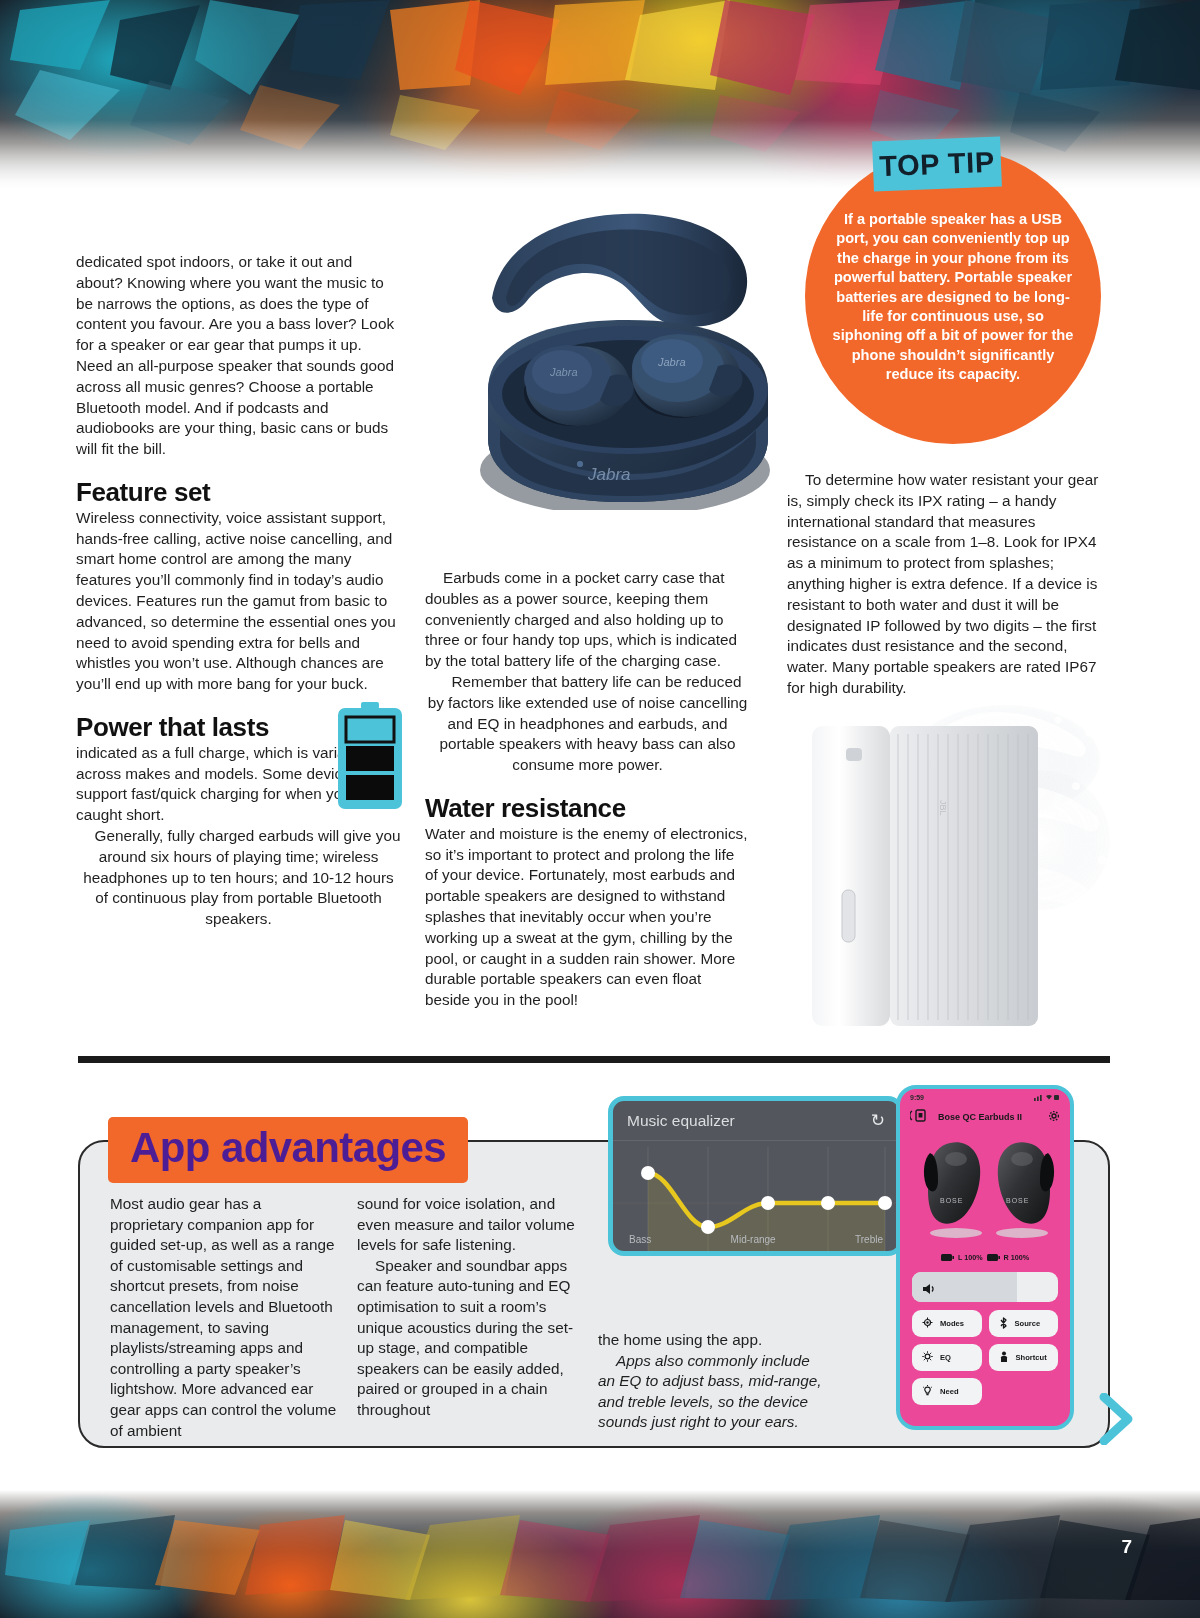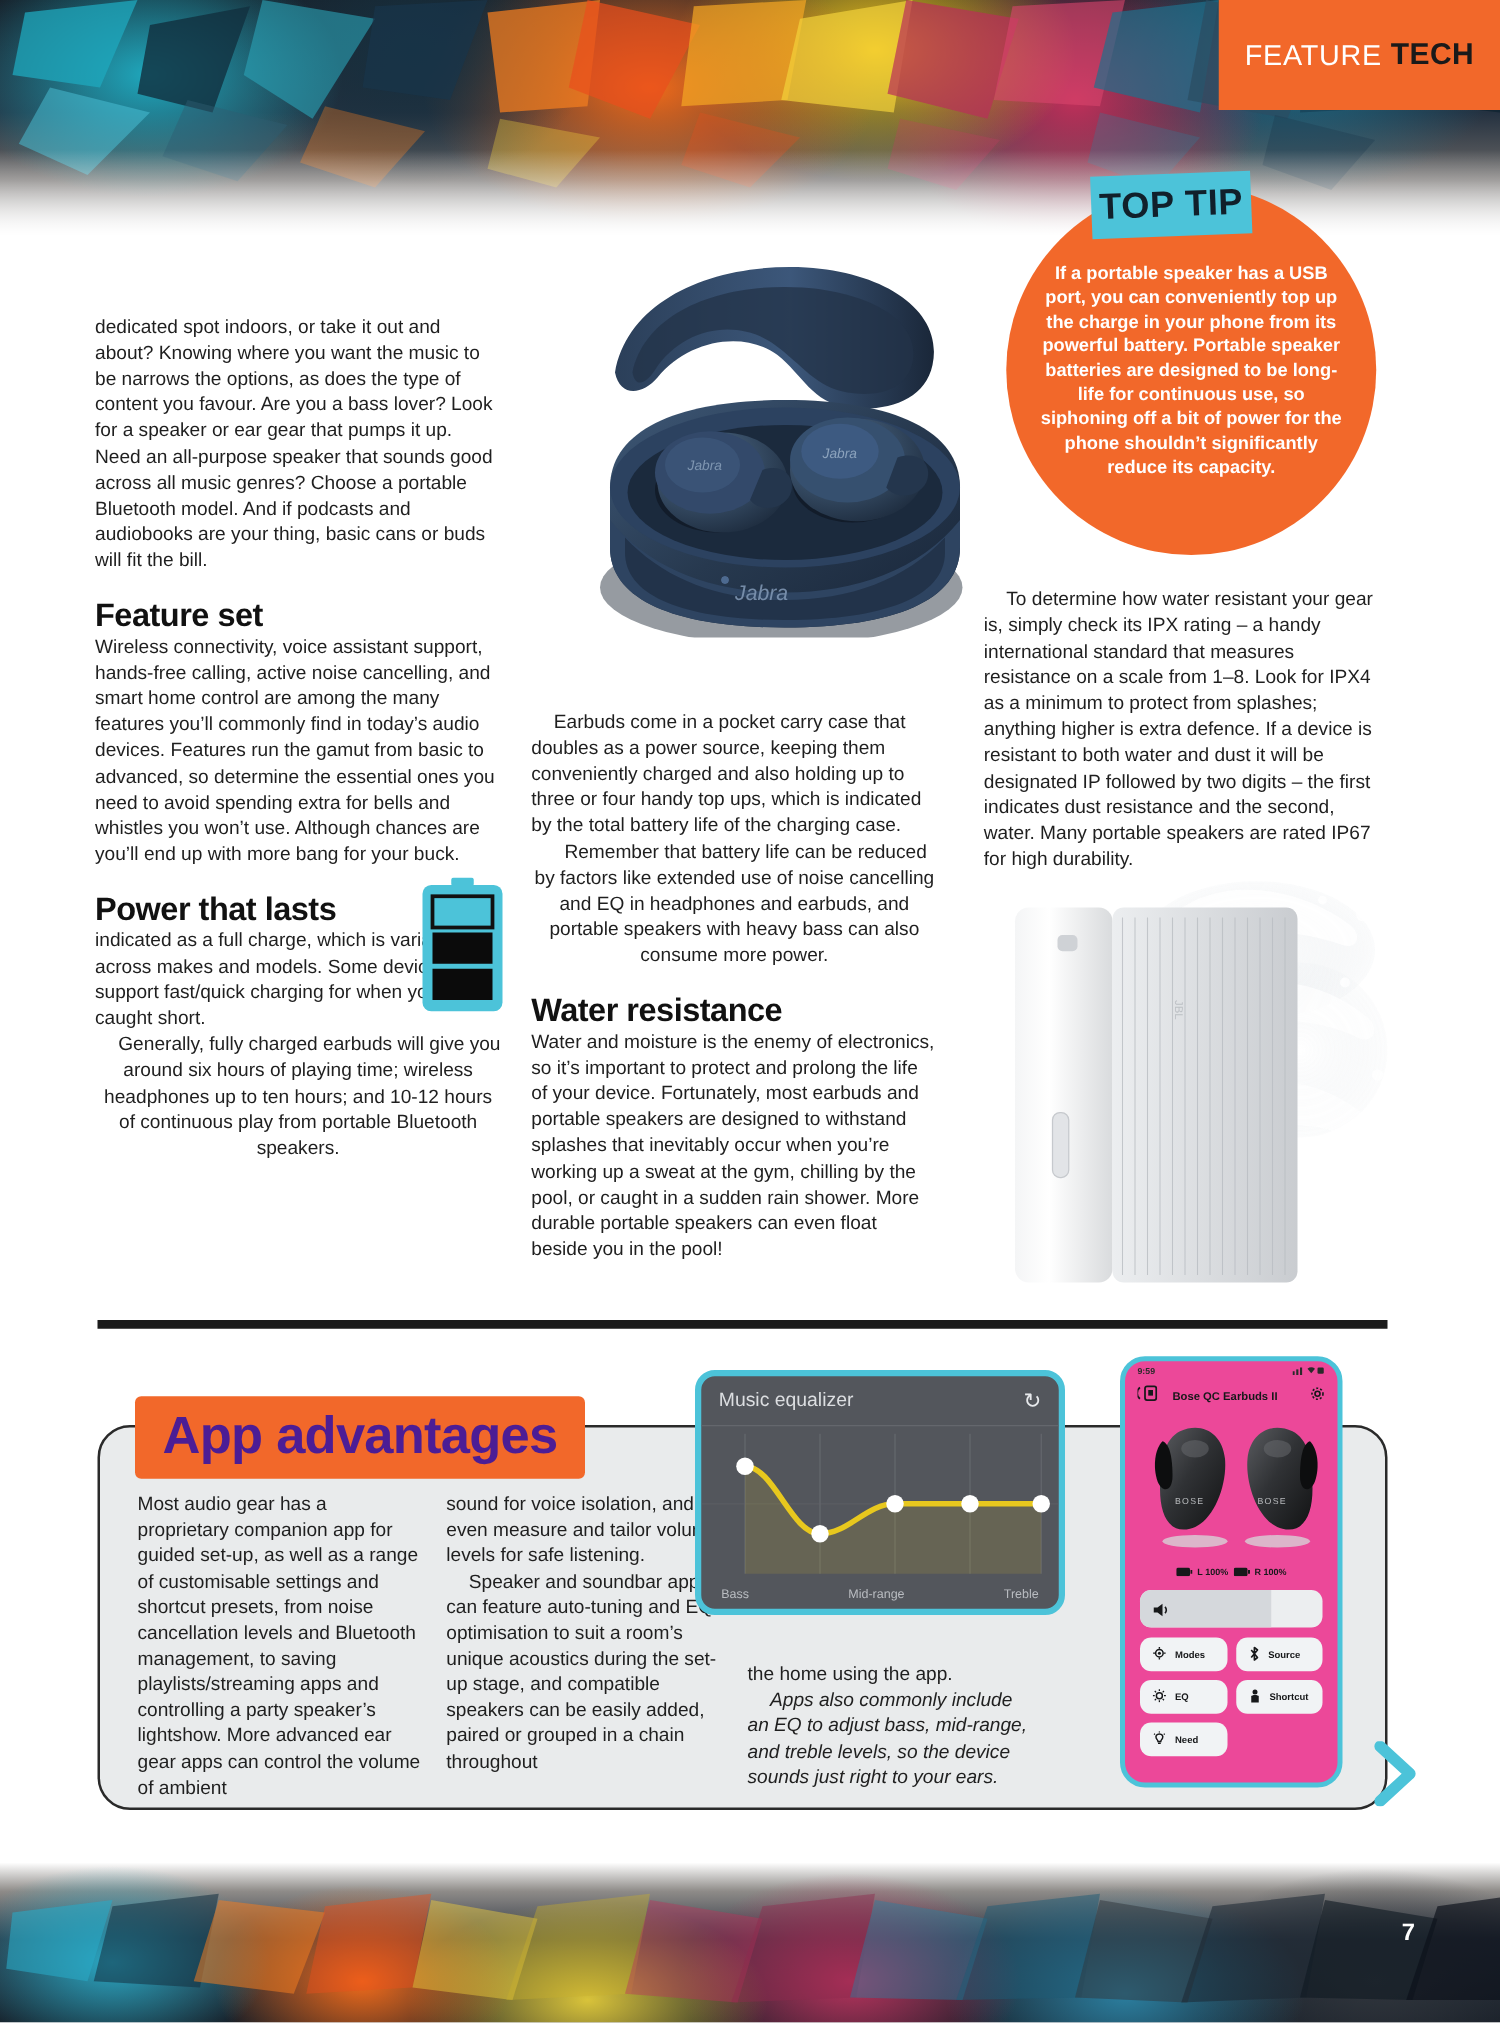--- a/index.html
+++ b/index.html
@@ -129,21 +129,21 @@
   .app-cols .acol { width: 227px; }
   .app-cols .acol p + p { text-indent: 18px; }
   .app-col3 {
     position: absolute; left: 598px; top: 1330px; width: 232px;
     font-size: 15.3px; line-height: 20.6px; color: #1f1f1f;
   }
   .app-col3 p + p { text-indent: 18px; font-style: italic; }
 
   
   .eq-card {
-    position: absolute; left: 556px; top: 1096px; width: 296px; height: 196px;
+    position: absolute; left: 608px; top: 1096px; width: 296px; height: 160px;
     background: #53565c; border: 5px solid #4cc3d9;
     border-radius: 16px; z-index: 10; overflow: hidden;
   }
   .eq-head {
     position: absolute; left: 0; top: 0; width: 100%; height: 40px;
     display: flex; align-items: center; justify-content: space-between;
     padding: 0 14px; border-bottom: 1px solid #64676d;
   }
   .eq-head .eq-title { color: #dcdee1; font-size: 15.5px; }
   .eq-head .eq-reset { color: #e7e9ec; font-size: 17px; }
@@ -234,24 +234,20 @@
       <polygon points="260,85 340,105 300,150 240,130" fill="#f07c20" opacity=".35"></polygon>
       <polygon points="400,95 480,110 445,150 390,135" fill="#f2d13b" opacity=".35"></polygon>
       <polygon points="560,90 640,110 600,150 545,132" fill="#e94f1d" opacity=".3"></polygon>
       <polygon points="720,95 800,112 765,152 710,135" fill="#c33b62" opacity=".3"></polygon>
       <polygon points="880,90 960,110 925,150 870,130" fill="#2f7f9c" opacity=".3"></polygon>
       <polygon points="1020,92 1100,112 1065,152 1010,132" fill="#1d3a4d" opacity=".35"></polygon>
     </svg>
     <div class="banner-fade"></div>
   </div>
 
-  <div class="feature-tag">
-    <span class="ft-light">FEATURE</span>
-    <span class="ft-bold">TECH</span>
-  </div>
 
   <svg class="earbuds-photo" viewBox="0 0 370 330">
     <defs>
       <linearGradient id="navyA" x1="0" y1="0" x2="1" y2="1">
         <stop offset="0" stop-color="#3e5877"></stop>
           <stop offset="0.5" stop-color="#27394f"></stop>
           <stop offset="1" stop-color="#182538"></stop>
       </linearGradient>
       <linearGradient id="navyB" x1="0" y1="0" x2="0" y2="1">
         <stop offset="0" stop-color="#4c6party"></stop>

